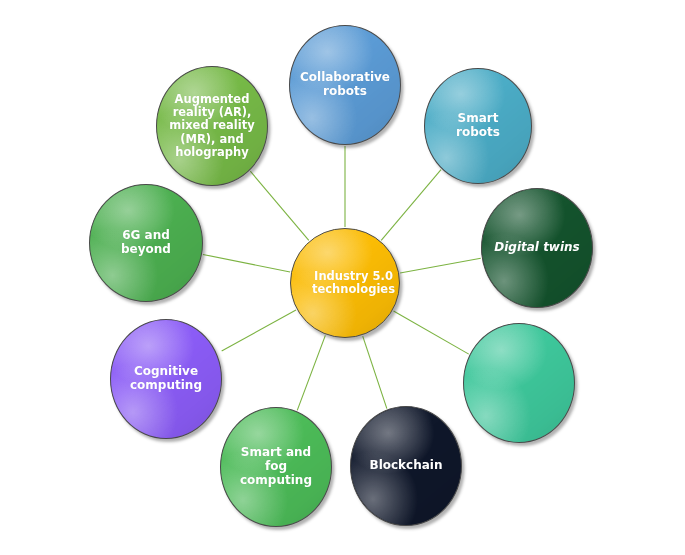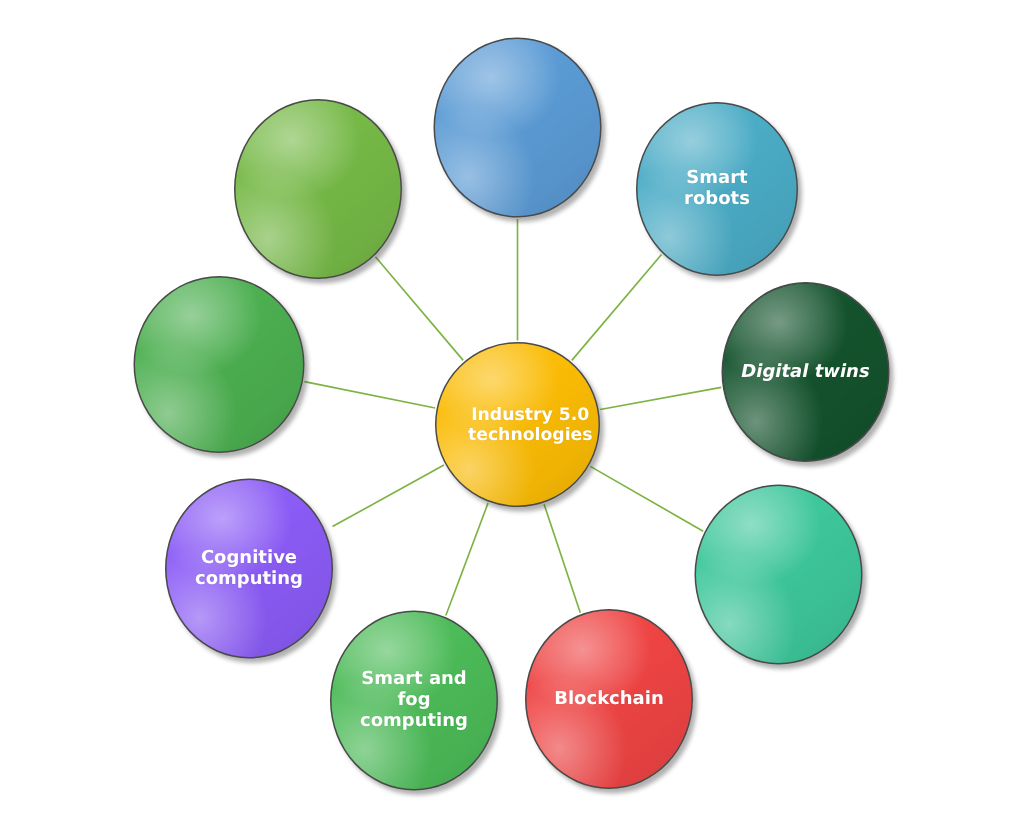--- a/index.html
+++ b/index.html
@@ -86,52 +86,61 @@
       <line x1="393.55" y1="310.90" x2="468.78" y2="354.14" stroke="#7CB342" stroke-width="1.1"></line>
       <line x1="362.71" y1="336.13" x2="386.85" y2="408.55" stroke="#7CB342" stroke-width="1.1"></line>
       <line x1="325.34" y1="335.43" x2="297.23" y2="410.39" stroke="#7CB342" stroke-width="1.1"></line>
       <line x1="295.97" y1="310.05" x2="221.66" y2="351.05" stroke="#7CB342" stroke-width="1.1"></line>
       <line x1="290.10" y1="271.96" x2="202.94" y2="254.44" stroke="#7CB342" stroke-width="1.1"></line>
       <line x1="308.80" y1="240.27" x2="250.28" y2="171.19" stroke="#7CB342" stroke-width="1.1"></line>
     </svg>
   <div id="node-layer">
       <div class="node node-sat" style="left: 289px; top: 25px; width: 112px; height: 120px; background: rgb(91, 155, 213); border-color: rgb(74, 74, 74);">
         <span class="gloss"></span>
+        <span class="label">Collaborative
+robots</span>
       </div>
       <div class="node node-sat" style="left: 424px; top: 68px; width: 108px; height: 116px; background: rgb(75, 172, 198); border-color: rgb(74, 74, 74);">
         <span class="gloss"></span>
         <span class="label">Smart
 robots</span>
       </div>
       <div class="node node-sat" style="left: 481px; top: 188px; width: 112px; height: 120px; background: #14532d; border-color: rgb(74, 74, 74); font-style: italic;">
         <span class="gloss"></span>
         <span class="label">Digital twins</span>
       </div>
       <div class="node node-sat node-long" style="left: 463px; top: 323px; width: 112px; height: 120px; background: rgb(62, 199, 155); border-color: rgb(74, 74, 74);">
         <span class="gloss"></span>
       </div>
-      <div class="node node-sat" style="left: 350px; top: 406px; width: 112px; height: 120px; background: #ef4444; border-color: rgb(74, 74, 74); justify-content: center;">
+      <div class="node node-sat" style="left: 350px; top: 406px; width: 112px; height: 120px; background: #0f172a; border-color: rgb(74, 74, 74); justify-content: center;">
         <span class="gloss"></span>
         <span class="label">Blockchain</span>
       </div>
       <div class="node node-sat" style="left: 220px; top: 407px; width: 112px; height: 120px; background: rgb(76, 187, 88); border-color: rgb(74, 74, 74);">
         <span class="gloss"></span>
         <span class="label">Smart and fog
 computing</span>
       </div>
       <div class="node node-sat" style="left: 110px; top: 319px; width: 112px; height: 120px; background: #8b5cf6; border-color: rgb(74, 74, 74);">
         <span class="gloss"></span>
         <span class="label">Cognitive
 computing</span>
       </div>
       <div class="node node-sat" style="left: 89px; top: 184px; width: 114px; height: 118px; background: rgb(76, 175, 80); border-color: rgb(74, 74, 74);">
         <span class="gloss"></span>
+        <span class="label">6G and
+beyond</span>
       </div>
       <div class="node node-sat node-long" style="left: 156px; top: 66px; width: 112px; height: 120px; background: rgb(118, 185, 71); border-color: rgb(74, 74, 74);">
         <span class="gloss"></span>
+        <span class="label">Augmented
+reality (AR),
+mixed reality
+(MR), and
+holography</span>
       </div>
       <div class="node node-center" style="left: 290px; top: 228px; width: 110px; height: 110px; background: rgb(251, 188, 5); border-color: rgb(74, 74, 74);">
         <span class="gloss"></span>
         <span class="label">Industry 5.0
 technologies</span>
       </div>
     </div>
 </div>
 
 </body></html>

